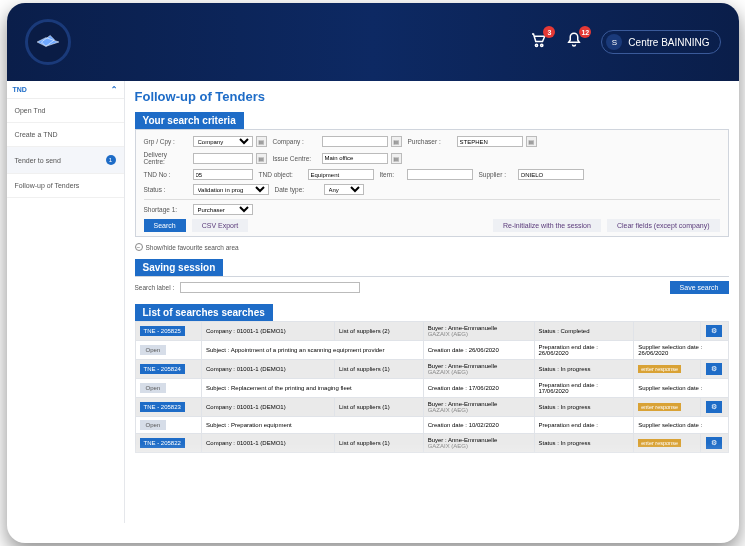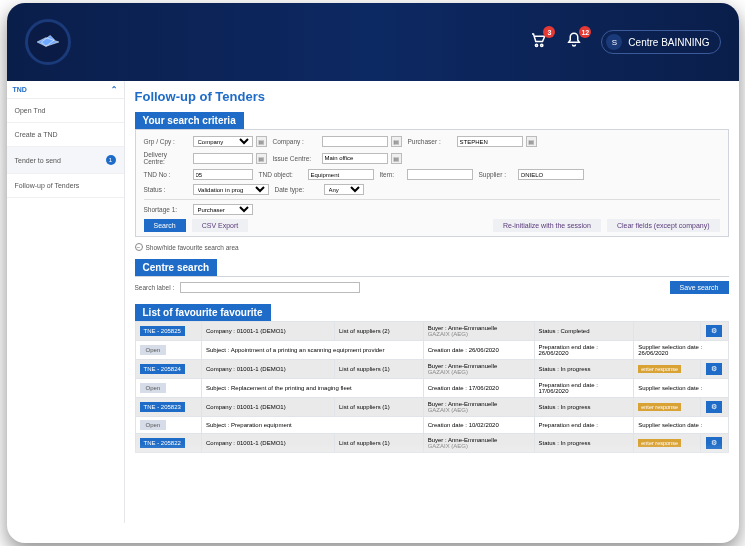--- a/index.html
+++ b/index.html
@@ -190,29 +190,29 @@
             <button class="btn ghost">Clear fields (except company)</button>
           </div>
         </div>
       </div>
 
       <div class="toggle-link">
         <span class="circ">−</span>
         <span>Show/hide favourite search area</span>
       </div>
 
-      <span class="sect-title">Centre search</span>
+      <span class="sect-title">Saving session</span>
       <div style="height:1px;background:#d0d5dd;margin-bottom:4px"></div>
       <div class="save-row">
         <span>Search label :</span>
         <input style="">
         <div style="margin-left:auto"><button class="btn primary">Save search</button></div>
       </div>
 
-      <span class="sect-title">List of favourite favourite</span>
+      <span class="sect-title">List of searches searches</span>
       <table class="tbl">
         <tbody id="tbl-body">
             <tr class="row-a">
               <td style="width:60px"><span class="tag-tnd">TNE - 205825</span></td>
               <td style="width:120px">Company : 01001-1 (DEMO1)</td>
               <td style="width:80px">List of suppliers (2)</td>
               <td style="width:100px">Buyer : Anne-Emmanuelle<br><span style="color:#888">GAZAIX (AEG)</span></td>
               <td style="width:90px">Status : Completed</td>
               <td style="width:60px"></td>
               <td style="width:22px;text-align:center"><span class="btn-gear">⚙</span></td>

